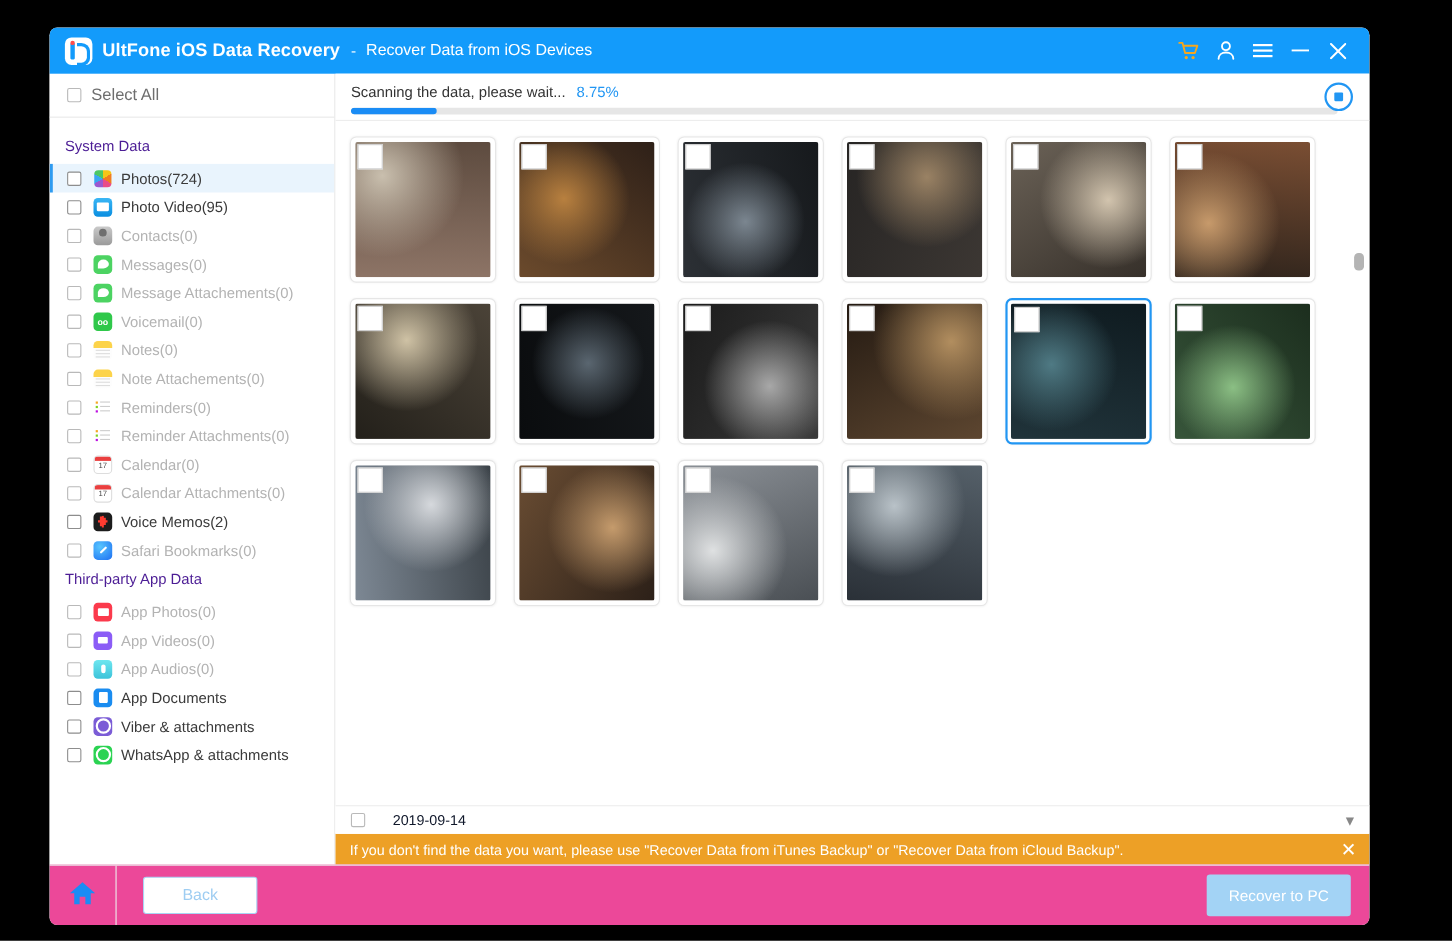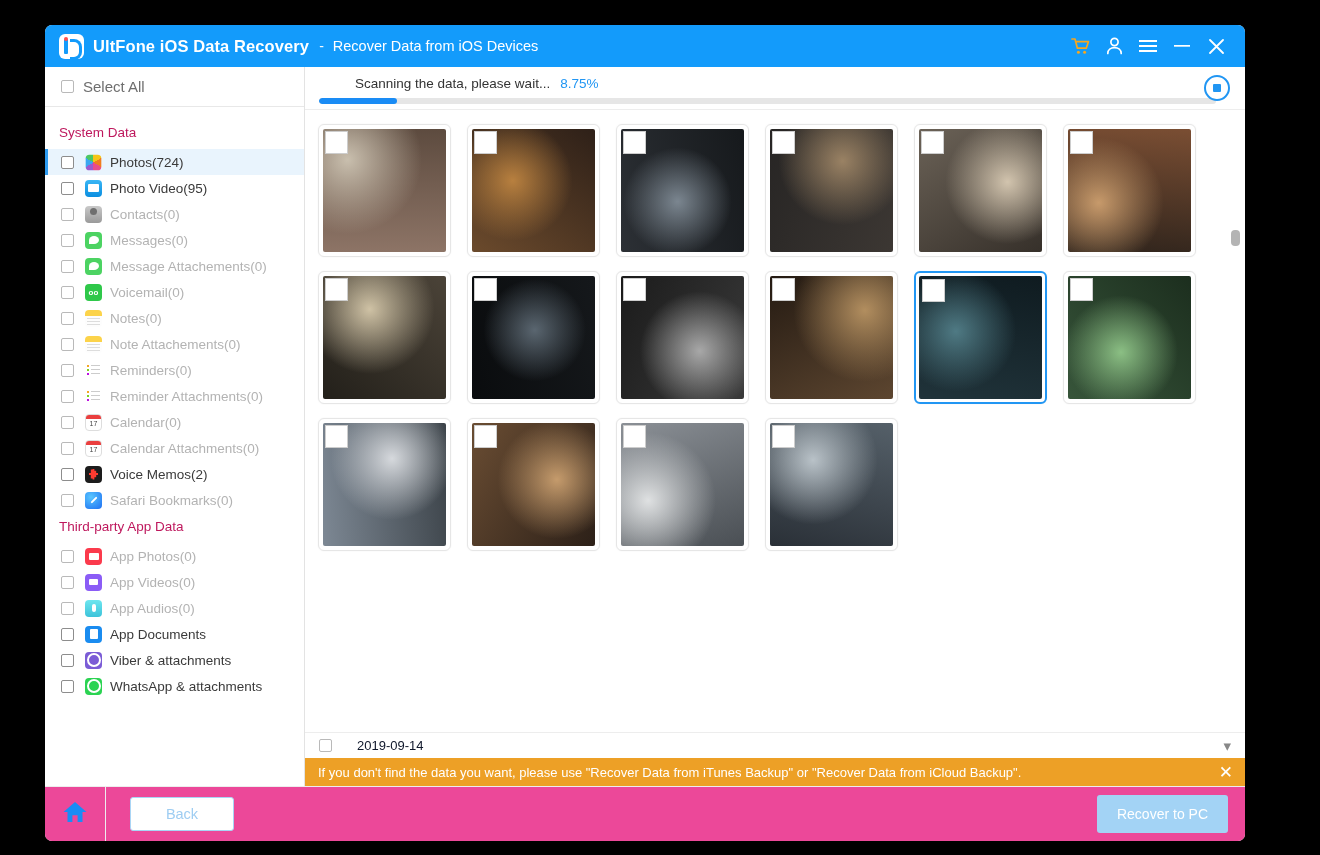--- a/index.html
+++ b/index.html
@@ -119,21 +119,21 @@
     border-radius: 2px;
     flex: 0 0 13px;
     display: inline-block;
     cursor: pointer;
   }
   .cb.dark { border-color: #8d8d8d; }
 
   .side-scroll { overflow: hidden; flex: 1 1 auto; padding-top: 12px; }
   .group-title {
     font-size: 13.5px;
-    color: #be185d;
+    color: #4c1d95;
     padding: 6px 0 9px 14px;
   }
   .srow {
     height: 26px;
     display: flex; align-items: center;
     padding-left: 16px;
     cursor: pointer;
     position: relative;
   }
   .srow.active { background: #e9f4fd; }
@@ -205,21 +205,21 @@
 
   
   .main { flex: 1 1 auto; display: flex; flex-direction: column; min-width: 0; position: relative; background:#fff; }
 
   .scanbar {
     flex: 0 0 43px;
     padding: 9px 16px 0 14px;
     border-bottom: 1px solid #ededed;
     position: relative;
   }
-  .scan-line { display: flex; align-items: flex-end; margin-left: 36px; }
+  .scan-line { display: flex; align-items: flex-end; }
   .scan-text { font-size: 13.5px; color: #333; }
   .scan-pct { font-size: 13.5px; color: #2196f3; margin-left: 10px; }
   .pbar {
     margin-top: 7px;
     height: 6px;
     width: 897px;
     background: #e6e6e6;
     border-radius: 3px;
     overflow: hidden;
   }

